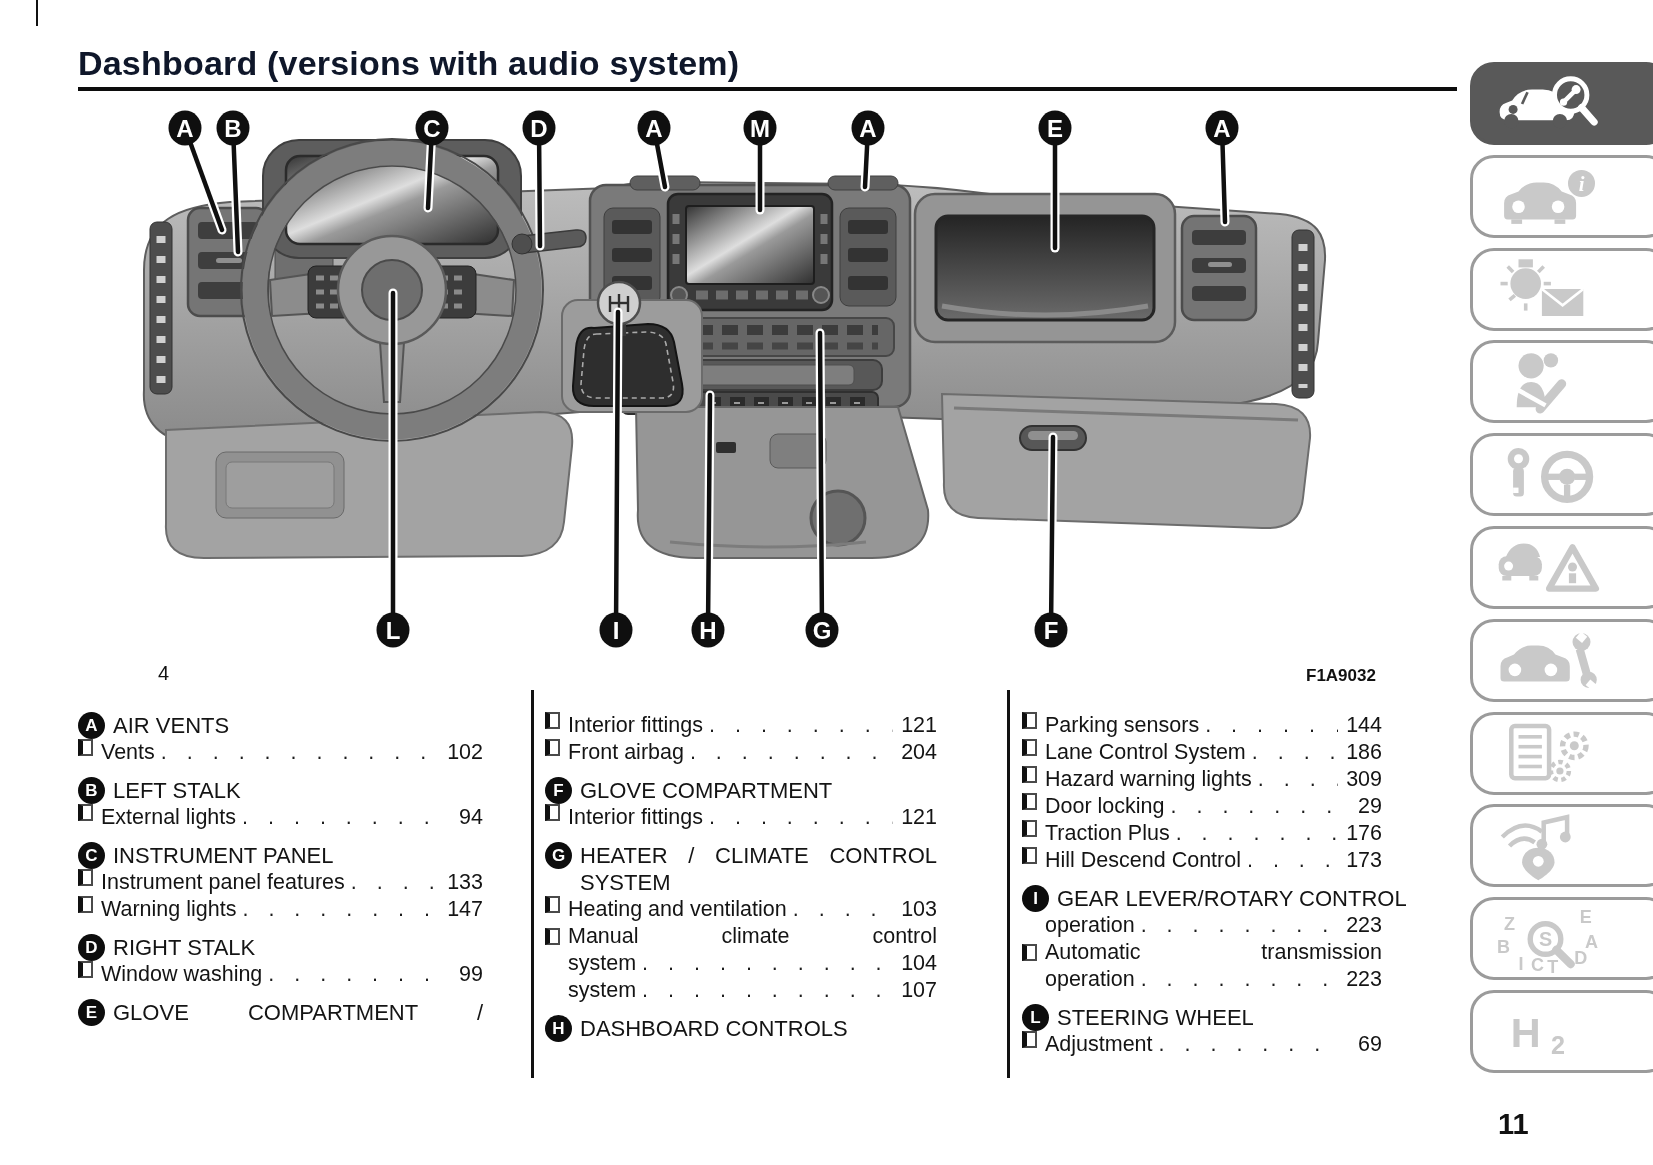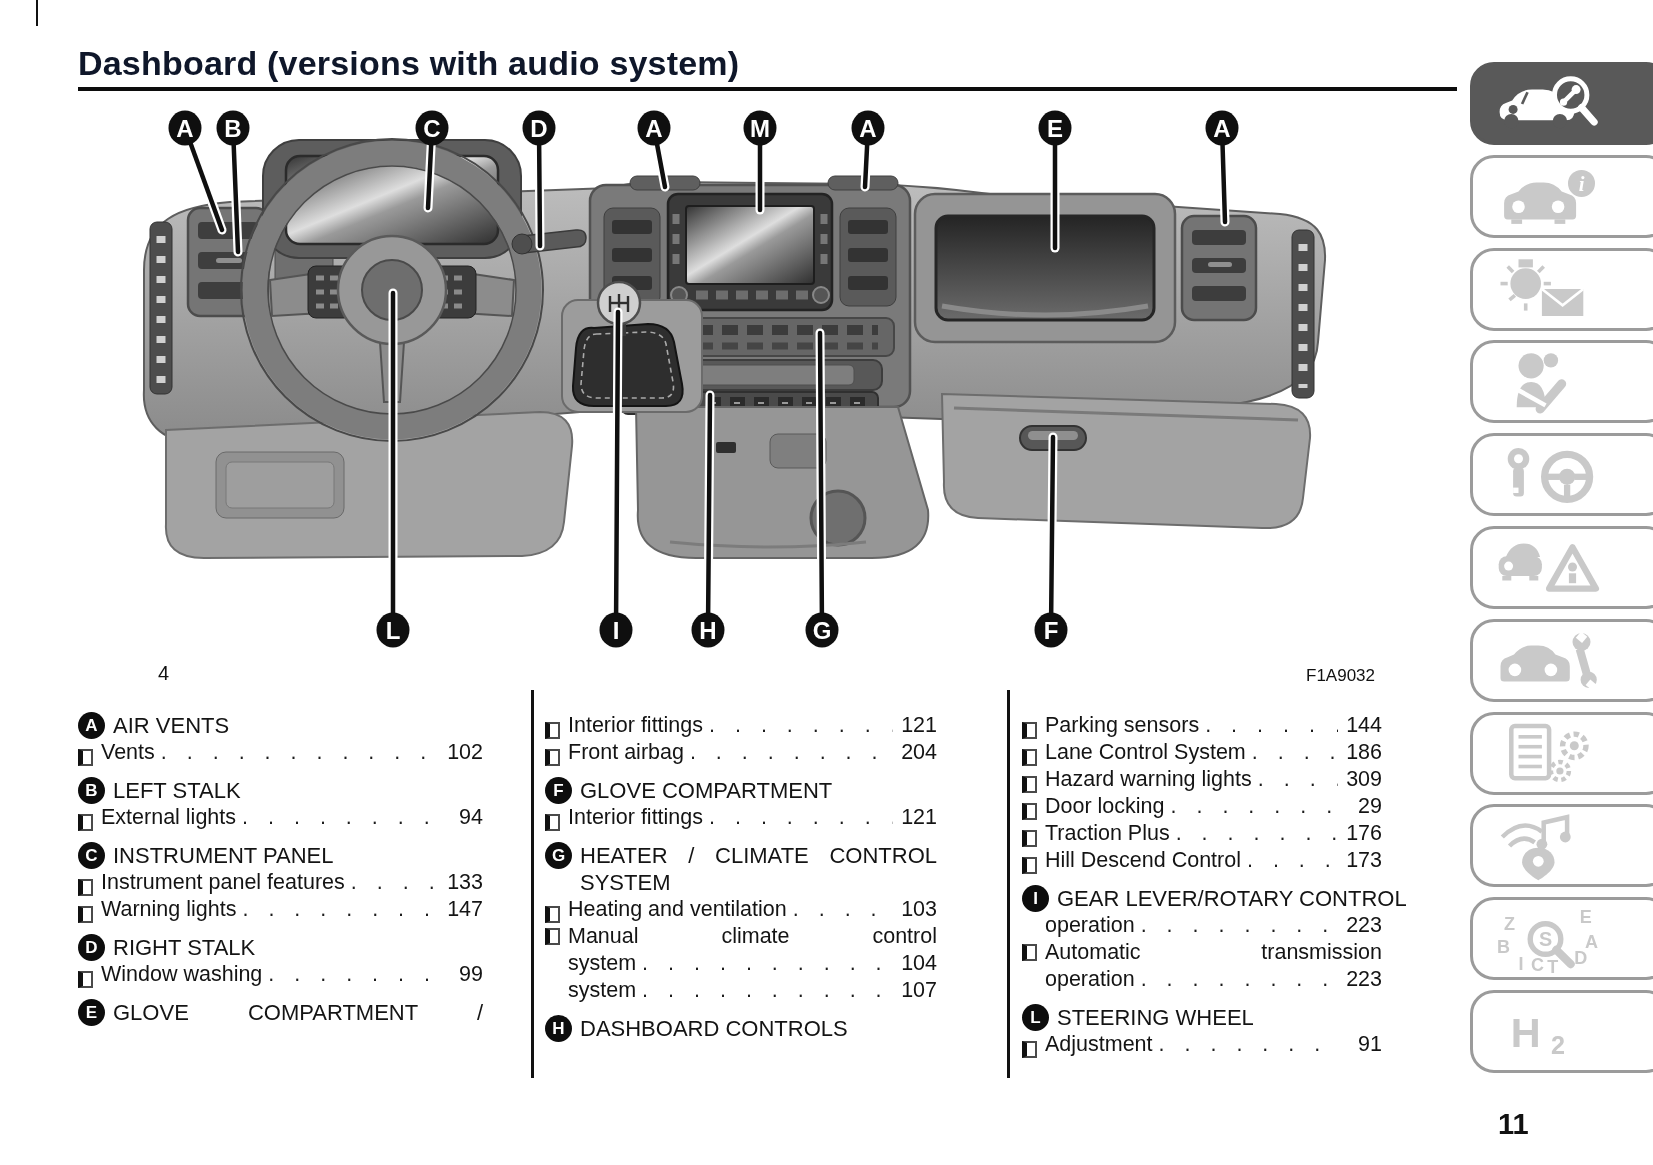--- a/index.html
+++ b/index.html
@@ -7,41 +7,41 @@
     width:1653px;height:1165px;position:relative;overflow:hidden;
     background:#ffffff;color:#111;
     font-family:"Liberation Sans","DejaVu Sans",sans-serif;
   }
   .cropmark{position:absolute;left:36px;top:0;width:2px;height:26px;background:#111}
   .title{position:absolute;left:78px;top:44px;font-size:34px;font-weight:800;letter-spacing:.2px;color:#0f172a;white-space:nowrap}
   .title-rule{position:absolute;left:78px;top:87px;width:1379px;height:4px;background:#0c0c0c}
 
   .fig{position:absolute;left:70px;top:90px;width:1320px;height:580px}
   .figcap{position:absolute;left:158px;top:662px;font-size:20px;font-weight:500}
-  .figcode{position:absolute;left:1306px;top:666px;font-size:17px;font-weight:normal}
+  .figcode{position:absolute;left:1306px;top:666px;font-size:17px;font-weight:bold}
 
   .co-case{stroke:#fff;stroke-width:9;stroke-linecap:round}
   .co-line{stroke:#0f0f0f;stroke-width:4.5;stroke-linecap:round}
   .co-bubble{fill:#0f0f0f}
   .co-letter{fill:#fff;font-size:24px;font-weight:bold;text-anchor:middle;font-family:"Liberation Sans",sans-serif}
 
   .vrule{position:absolute;top:690px;width:3px;height:388px;background:#111}
   #vrule1{left:531px} #vrule2{left:1007px}
 
   .index-col{position:absolute;top:712px;font-size:21.5px;line-height:27px;color:#141414}
   #col1{left:78px;width:405px} #col2{left:545px;width:392px} #col3{left:1022px;width:360px}
   .index-section{margin-top:11px}
   .index-section.first{margin-top:0}
   .h-l1{display:flex;align-items:center}
   .badge{width:27px;height:27px;border-radius:50%;background:#0d0d0d;color:#fff;font-weight:bold;
          font-size:17px;display:inline-flex;align-items:center;justify-content:center;margin-right:8px;flex:none}
   .ht{font-size:22px;white-space:nowrap}
   .ht.just{flex:1;white-space:normal;text-align:justify;text-align-last:justify}
   .h-l2{padding-left:35px;font-size:22px}
-  .entry{display:flex;align-items:flex-end}
+  .entry{display:flex;align-items:flex-start}
   .entry.two{display:block}
   .entry.two .l1{display:flex;align-items:center}
   .entry.two .l2{display:flex;align-items:center;padding-left:23px}
   .cbx{width:8px;height:13px;border:2px solid #4a4a4a;border-left:5px solid #111;margin-right:8px;flex:none;background:#fff}
   .lab{white-space:nowrap}
   .lab.just{flex:1;white-space:normal;text-align:justify;text-align-last:justify}
   .dots{flex:1;overflow:hidden;white-space:nowrap;letter-spacing:7px;margin-left:6px;color:#1d1d1d}
   .pg{margin-left:4px;min-width:40px;text-align:right;flex:none}
 
   .sidebar{position:absolute;left:1470px;top:62px;width:200px;display:flex;flex-direction:column;gap:9.8px}
@@ -490,21 +490,21 @@
       <div class="sec-head">
         <div class="h-l1">
           <span class="badge">L</span>
           <span class="ht">STEERING WHEEL</span>
         </div>
       </div>
       <div class="entry">
         <span class="cbx"></span>
         <span class="lab">Adjustment</span>
         <span class="dots">. . . . . . . . . . . . . . . . . . . . . . . . . . . . . . . . . . . . . . . . . . . . . . . . </span>
-        <span class="pg">91</span>
+        <span class="pg">69</span>
       </div>
     </div>
   </div>
 
 <div class="sidebar">
     <div class="tab active">
       <svg class="tab-icon" viewBox="0 0 130 80">
         <path d="M18 58 q-9 0 -9 -9 q0 -8 7 -10 l7 -3 q8 -12 22 -12 h12 q14 0 22 12 l5 2 q8 2 8 10 q0 10 -9 10 z" fill="currentColor"></path>
         <circle cx="24" cy="46" r="5" fill="var(--bg)"></circle>
         <path d="M40 27 l-6 13" stroke="var(--bg)" stroke-width="3"></path>

